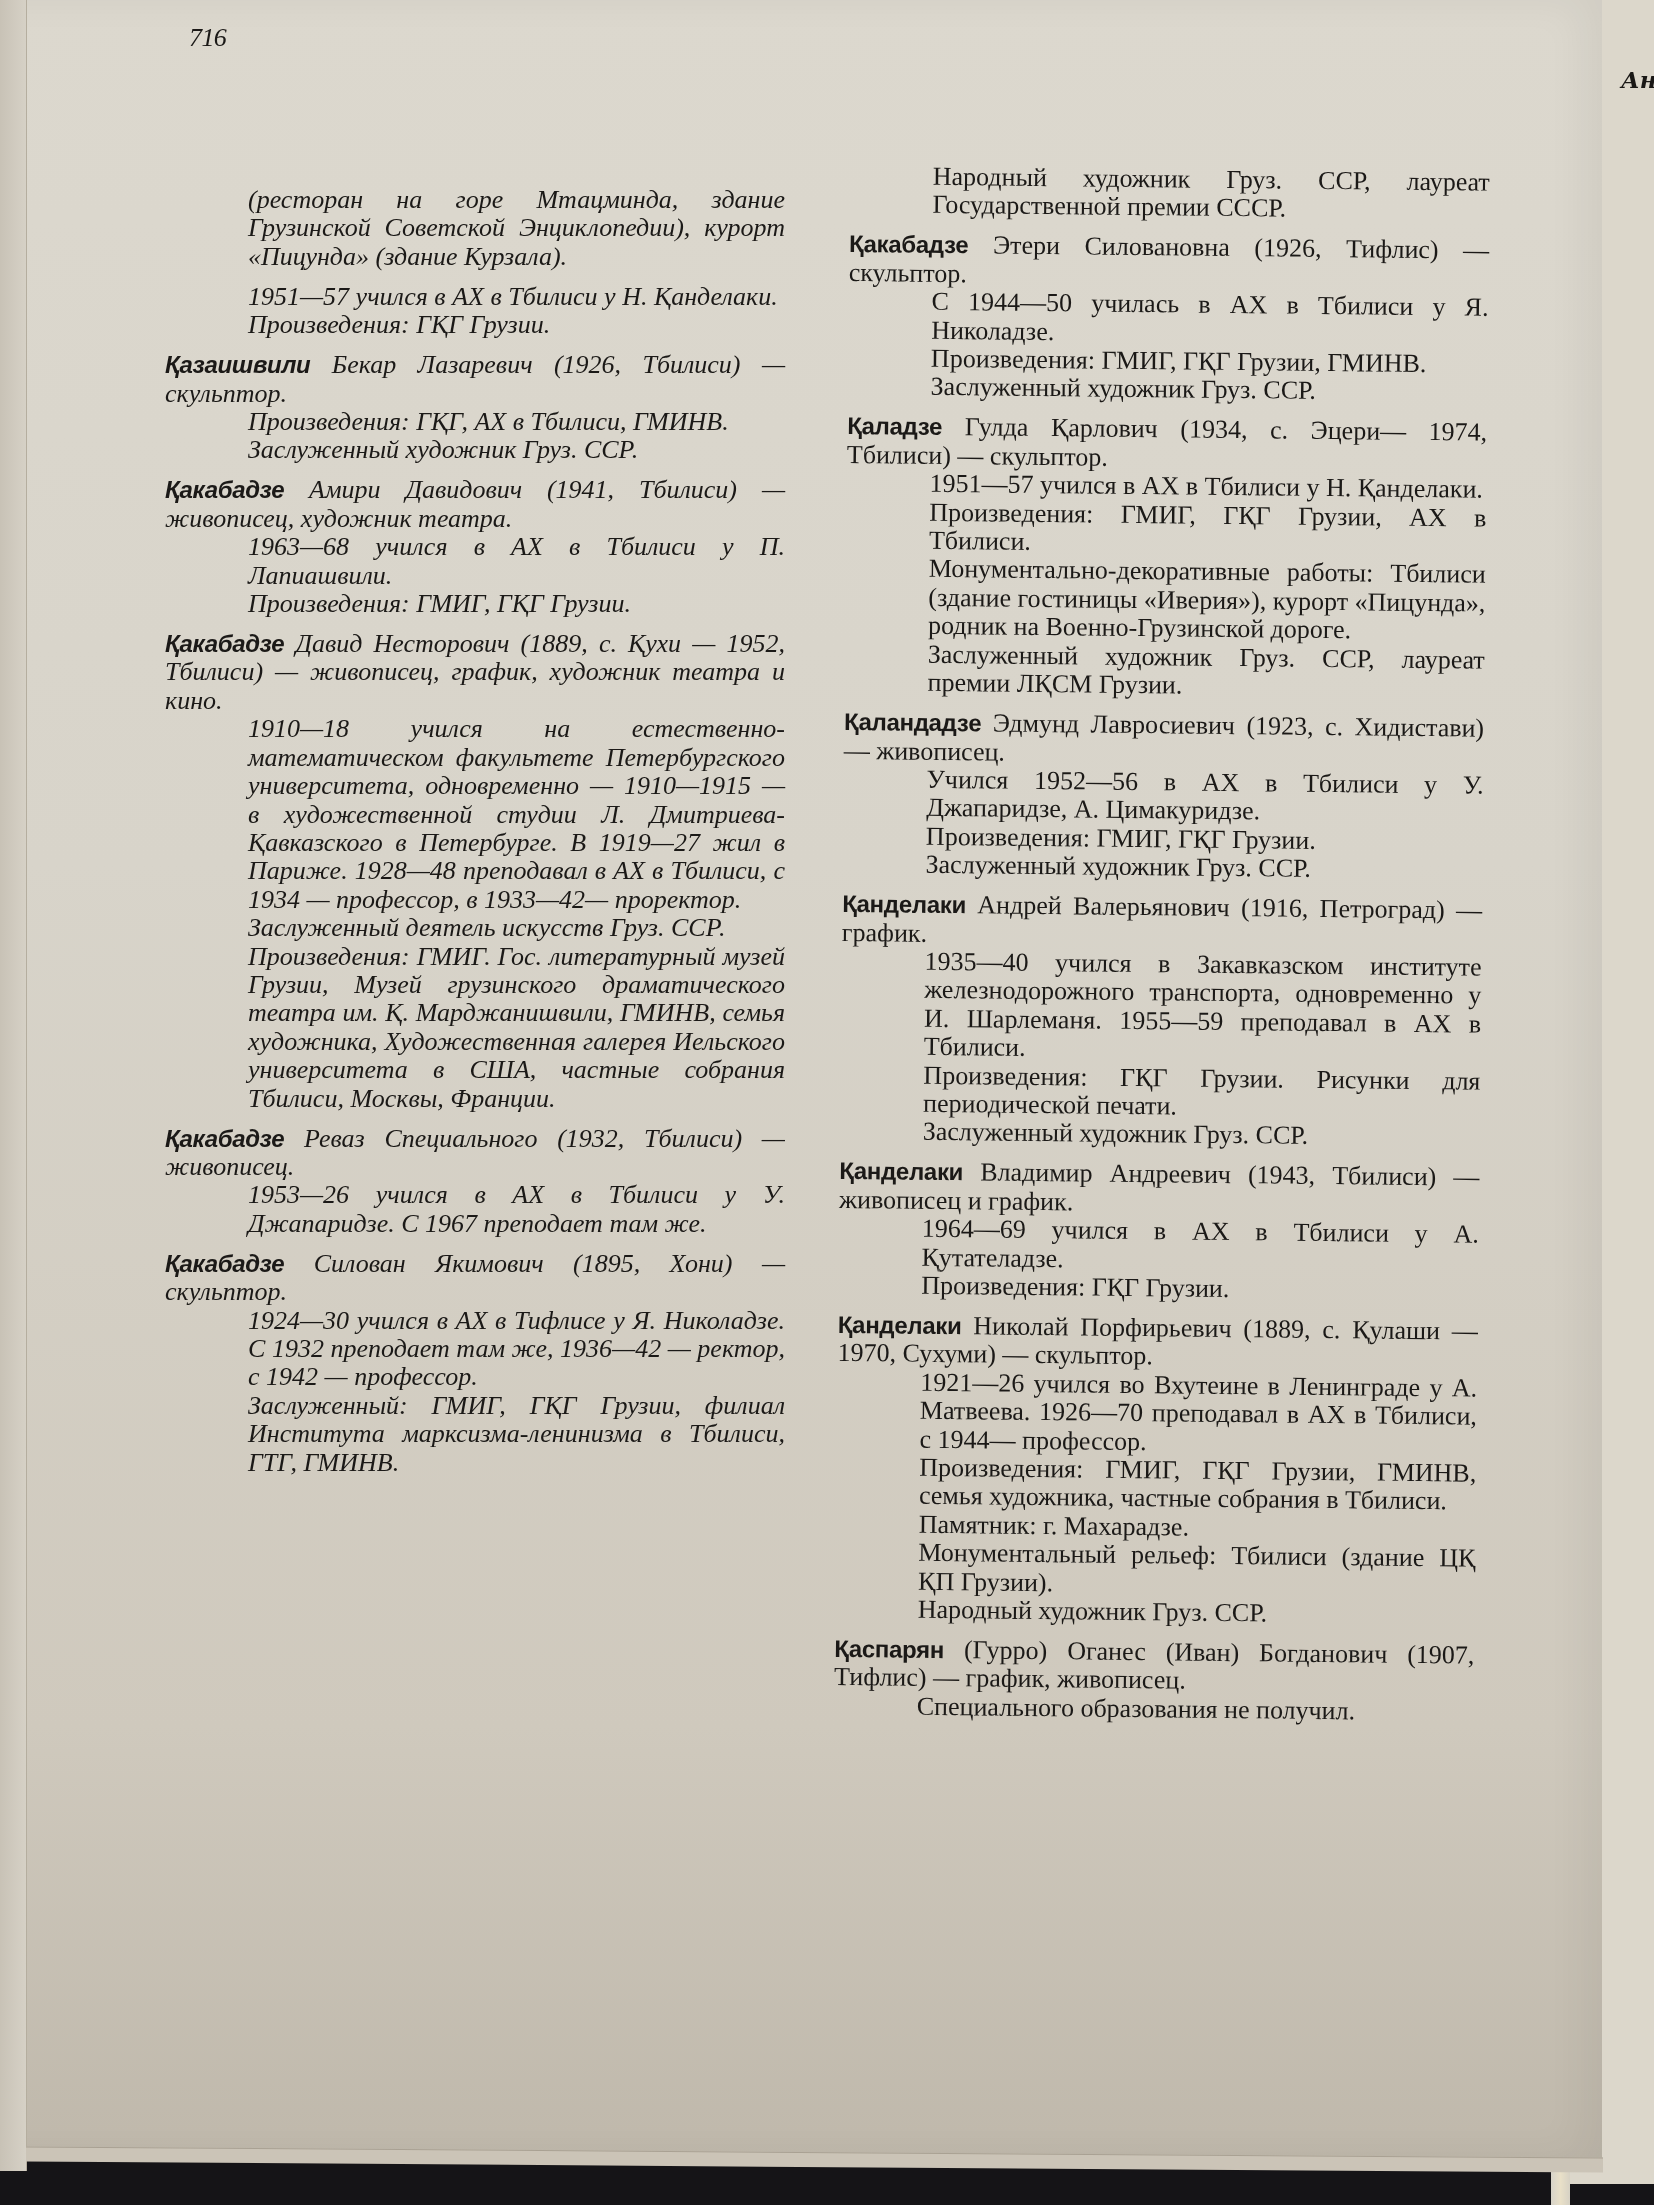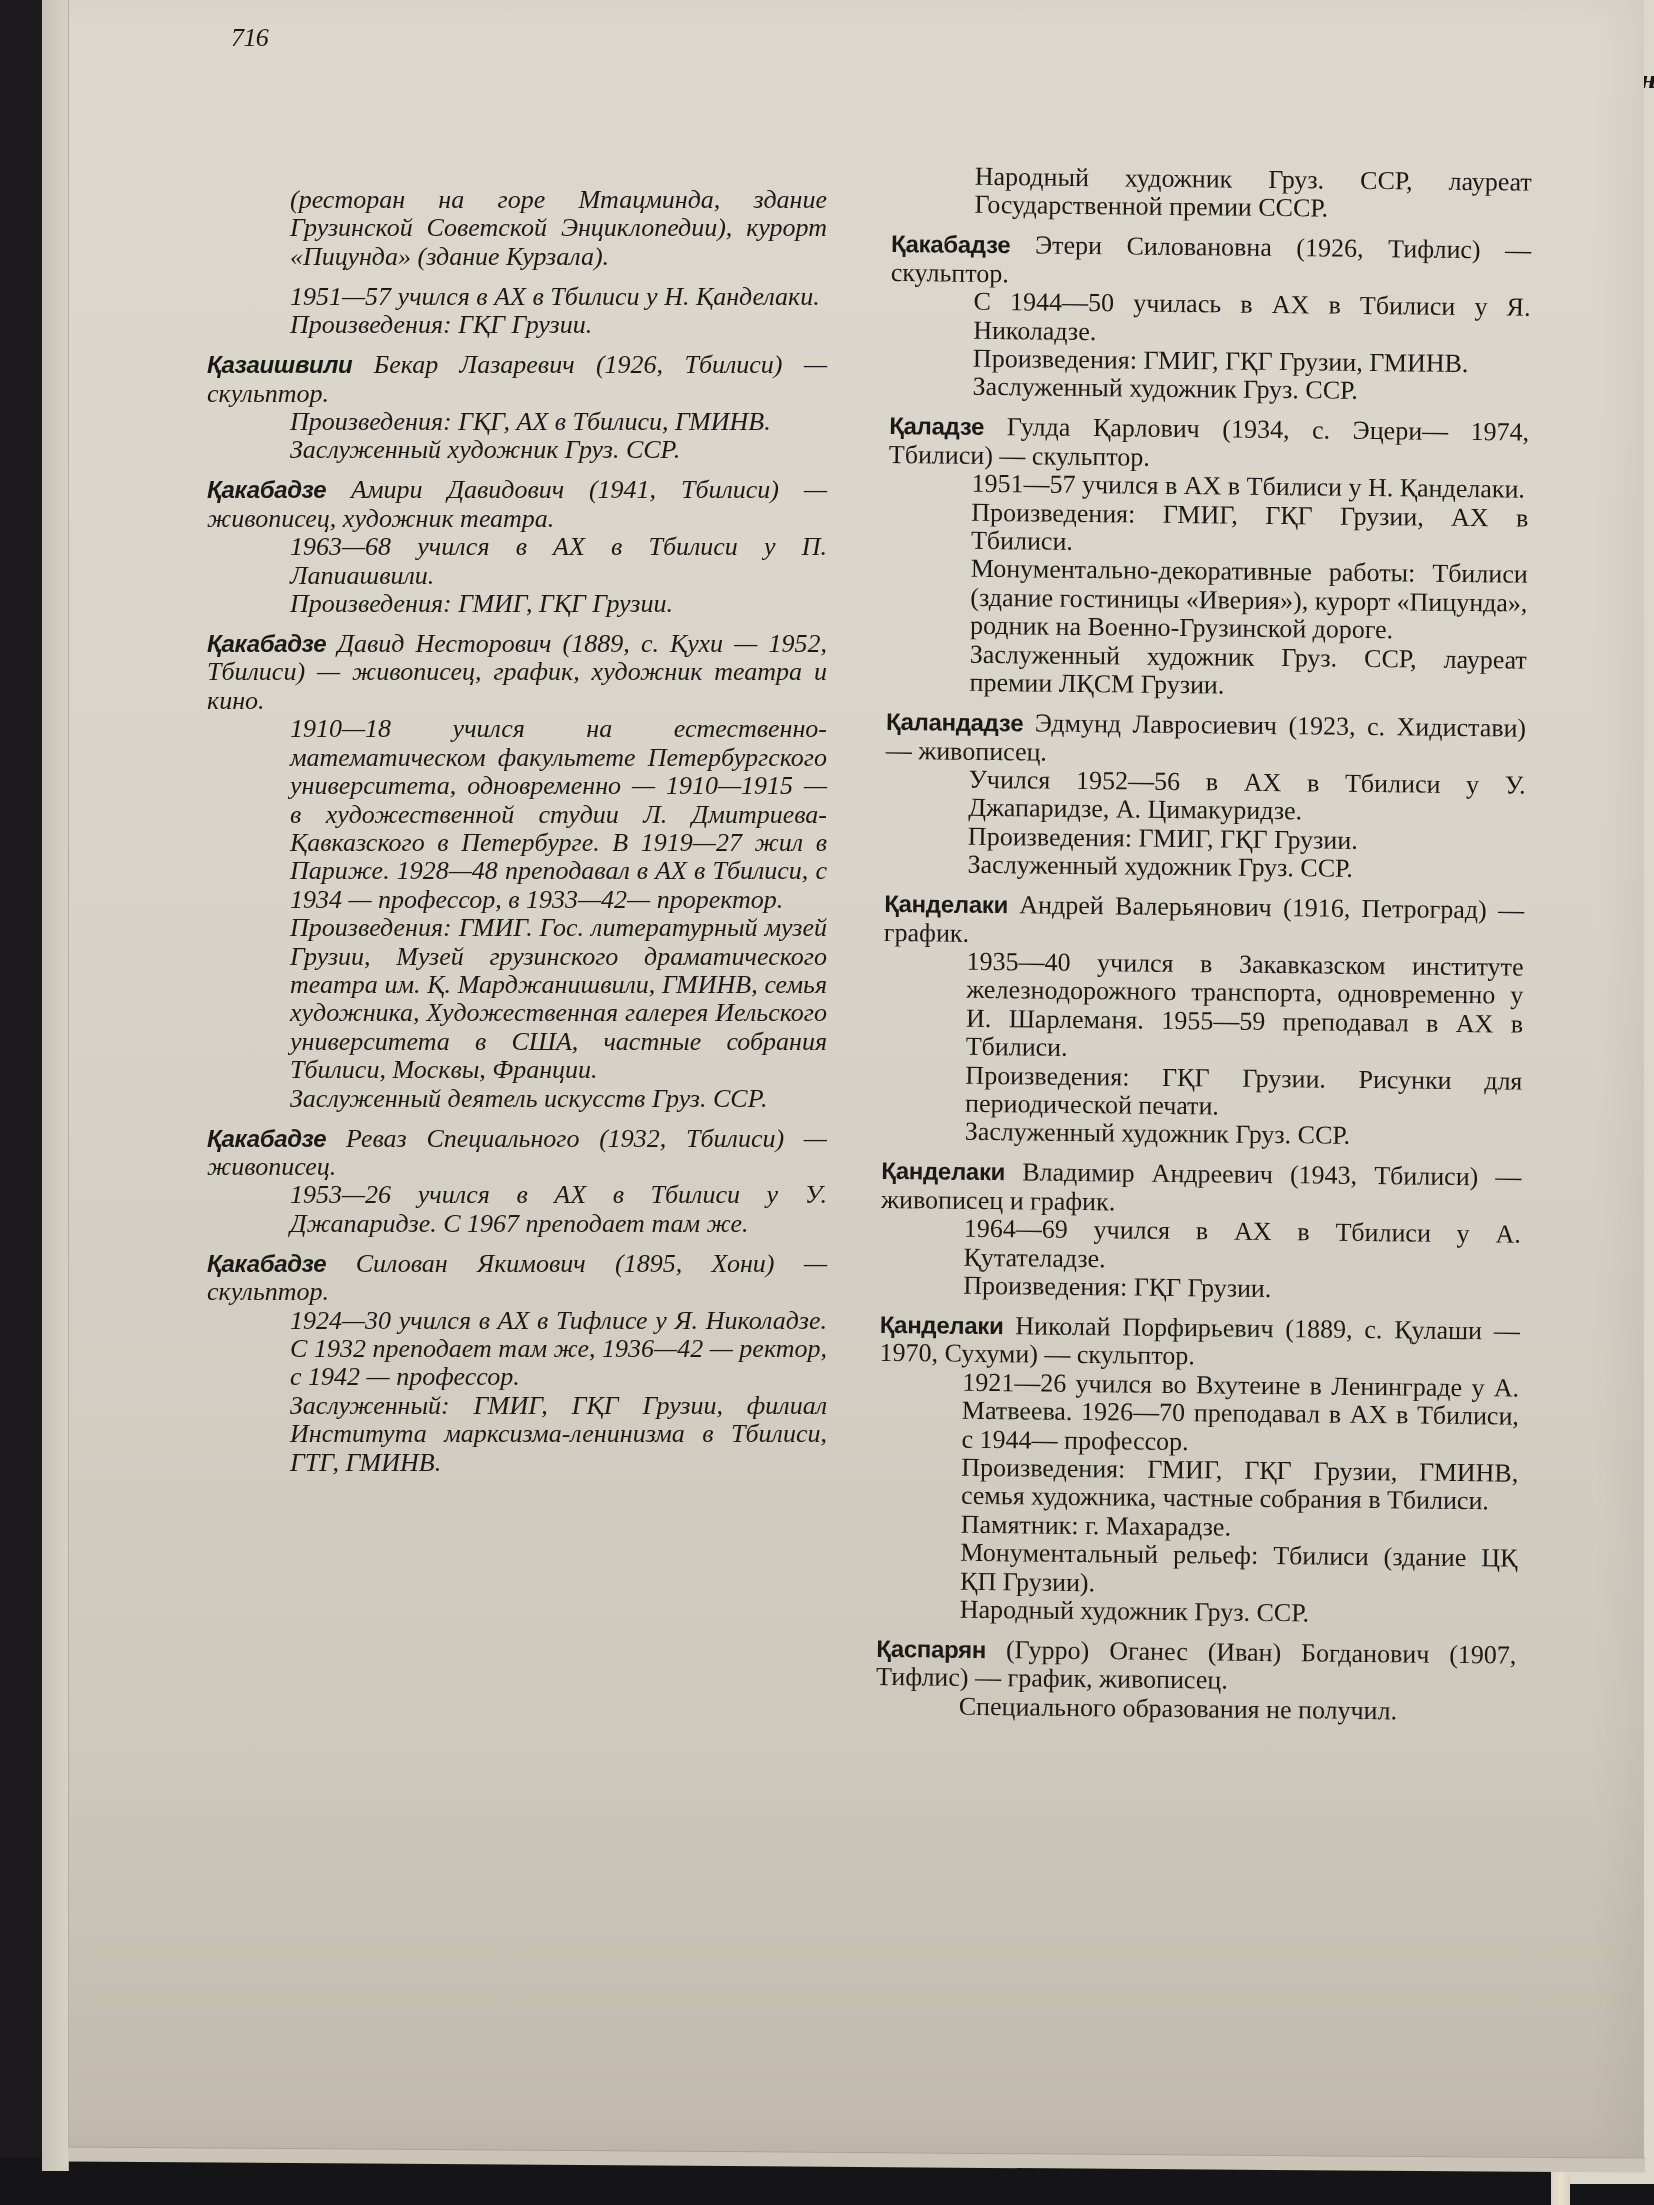--- a/index.html
+++ b/index.html
@@ -17,21 +17,20 @@
     }
     .page {
       position: absolute;
       left: 0;
       top: 0;
       width: 1602px;
       height: 2158px;
       background: linear-gradient(180deg, #dcd8ce 0%, #d8d4ca 40%, #cfc9bd 80%, #bfb8ab 100%);
       border-bottom-left-radius: 3.9px;
       box-shadow: inset -19.4px 0 39px rgba(0,0,0,0.05);
-      margin-left: 42px;
     }
     .page-edge {
       position: absolute;
       left: 0;
       top: 0;
       width: 26px;
       height: 2171px;
       background: linear-gradient(90deg, #c8c2b6, #d6d1c6);
       border-right: 0.6px solid #b5ae9f;
     }
@@ -179,22 +178,22 @@
       </div>
     </div>
 
     <div class="entry">
       <div class="entry-head">
         <span class="surname">Қакабадзе</span>
         <span>Давид Несторович (1889, с. Қухи — 1952, Тбилиси) — живописец, график, художник театра и кино.</span>
       </div>
       <div class="entry-body">
         <p class="para">1910—18 учился на естественно-математическом факультете Петербургского университета, одновременно — 1910—1915 — в художественной студии Л. Дмитриева-Қавказского в Петербурге. В 1919—27 жил в Париже. 1928—48 преподавал в АХ в Тбилиси, с 1934 — профессор, в 1933—42— проректор.</p>
+        <p class="para">Заслуженный деятель искусств Груз. ССР.</p>
         <p class="para">Произведения: ГМИГ. Гос. литературный музей Грузии, Музей грузинского драматического театра им. Қ. Марджанишвили, ГМИНВ, семья художника, Художественная галерея Иельского университета в США, частные собрания Тбилиси, Москвы, Франции.</p>
-        <p class="para">Заслуженный деятель искусств Груз. ССР.</p>
       </div>
     </div>
 
     <div class="entry">
       <div class="entry-head">
         <span class="surname">Қакабадзе</span>
         <span>Реваз Специального (1932, Тбилиси) — живописец.</span>
       </div>
       <div class="entry-body">
         <p class="para">1953—26 учился в АХ в Тбилиси у У. Джапаридзе. С 1967 преподает там же.</p>

